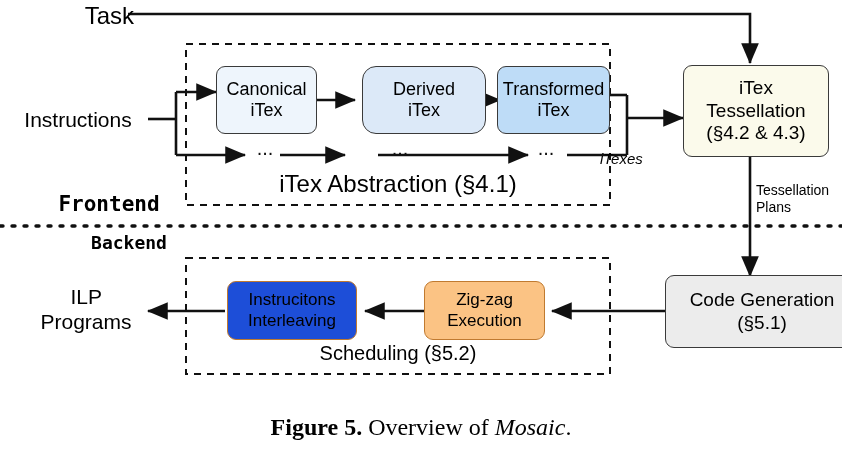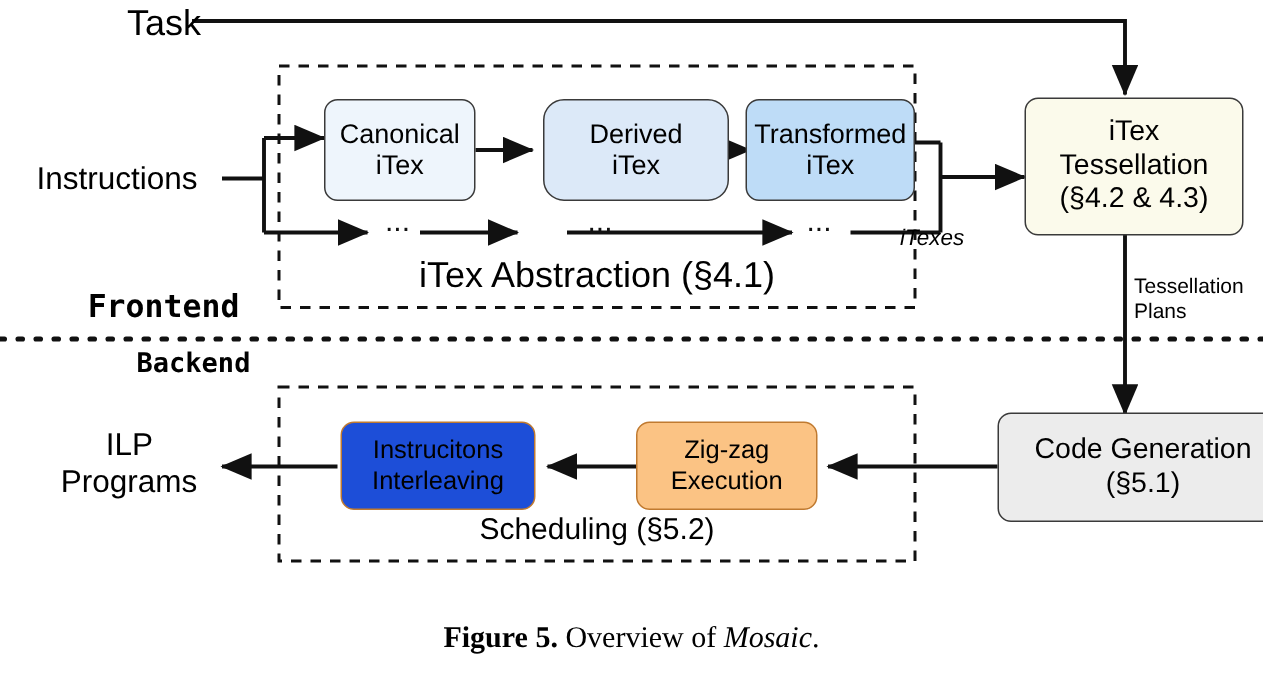--- a/index.html
+++ b/index.html
@@ -12,21 +12,21 @@
        align-items:center;justify-content:center;text-align:center;
        border:1.6px solid #3a3a3a;border-radius:9px;line-height:1.18;}
   .box span{display:block;}
   .it{}
 
   .plain{position:absolute;text-align:center;line-height:1.2;}
 
   .mono{font-family:"DejaVu Sans Mono","Liberation Mono",monospace;font-weight:700;}
 
   .caption{position:absolute;left:0;width:842px;text-align:center;
-           font-family:"Liberation Serif",serif;font-size:20px;}
+           font-family:"Liberation Serif",serif;font-size:24px;}
   .caption b{font-weight:700;}
   .caption i{font-style:italic;}
 </style>
 </head>
 <body>
 
 <div id="fig">
 
   <svg class="layer" viewBox="0 0 842 466">
     <defs>

